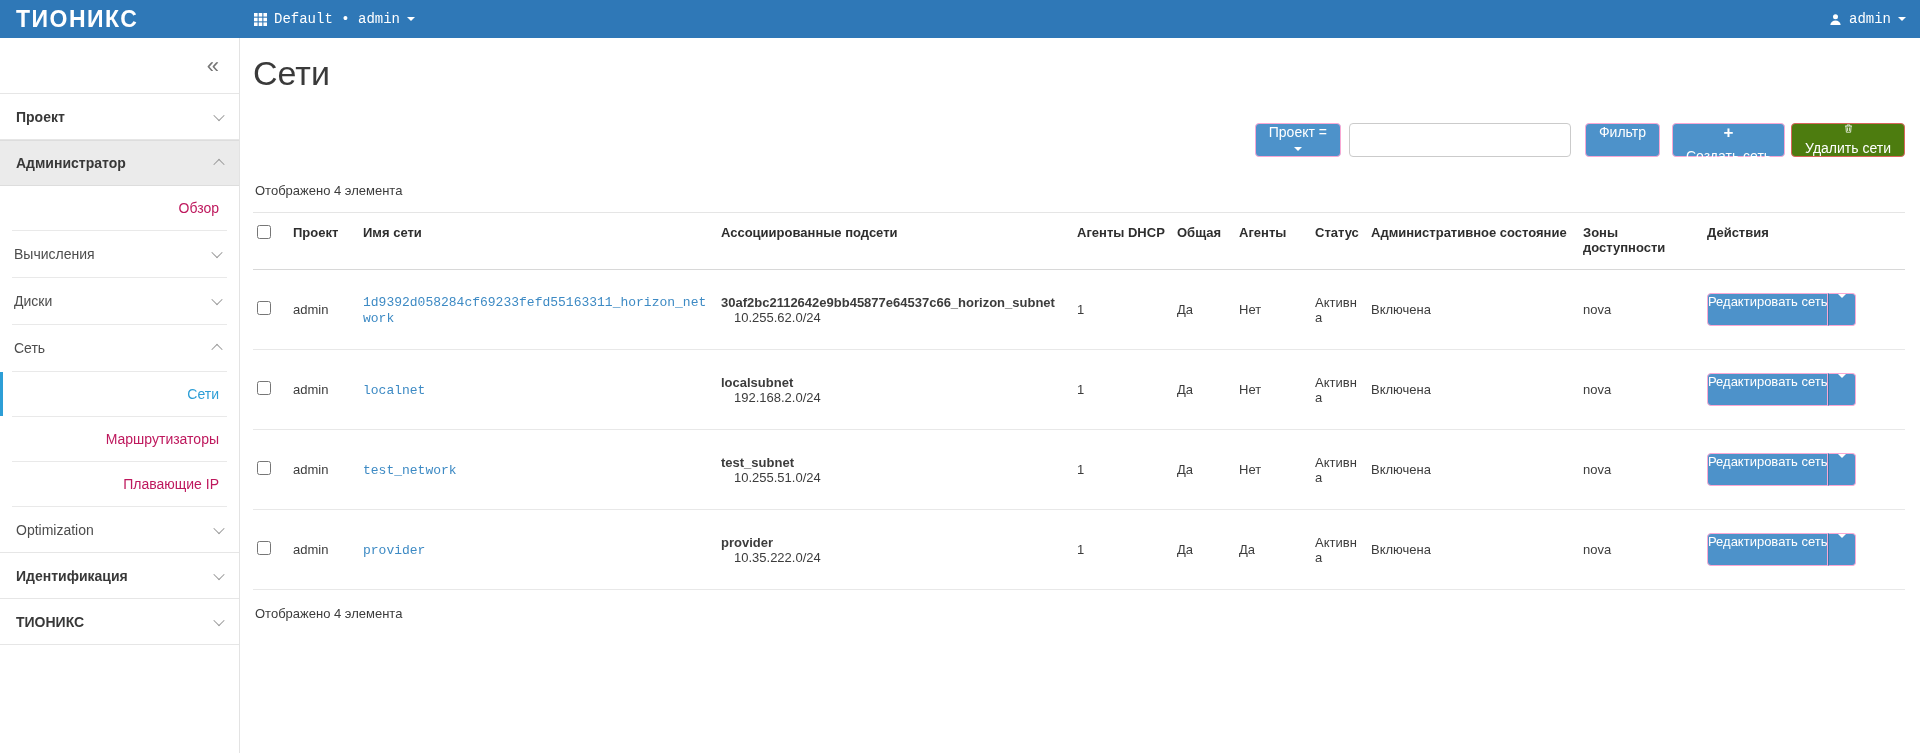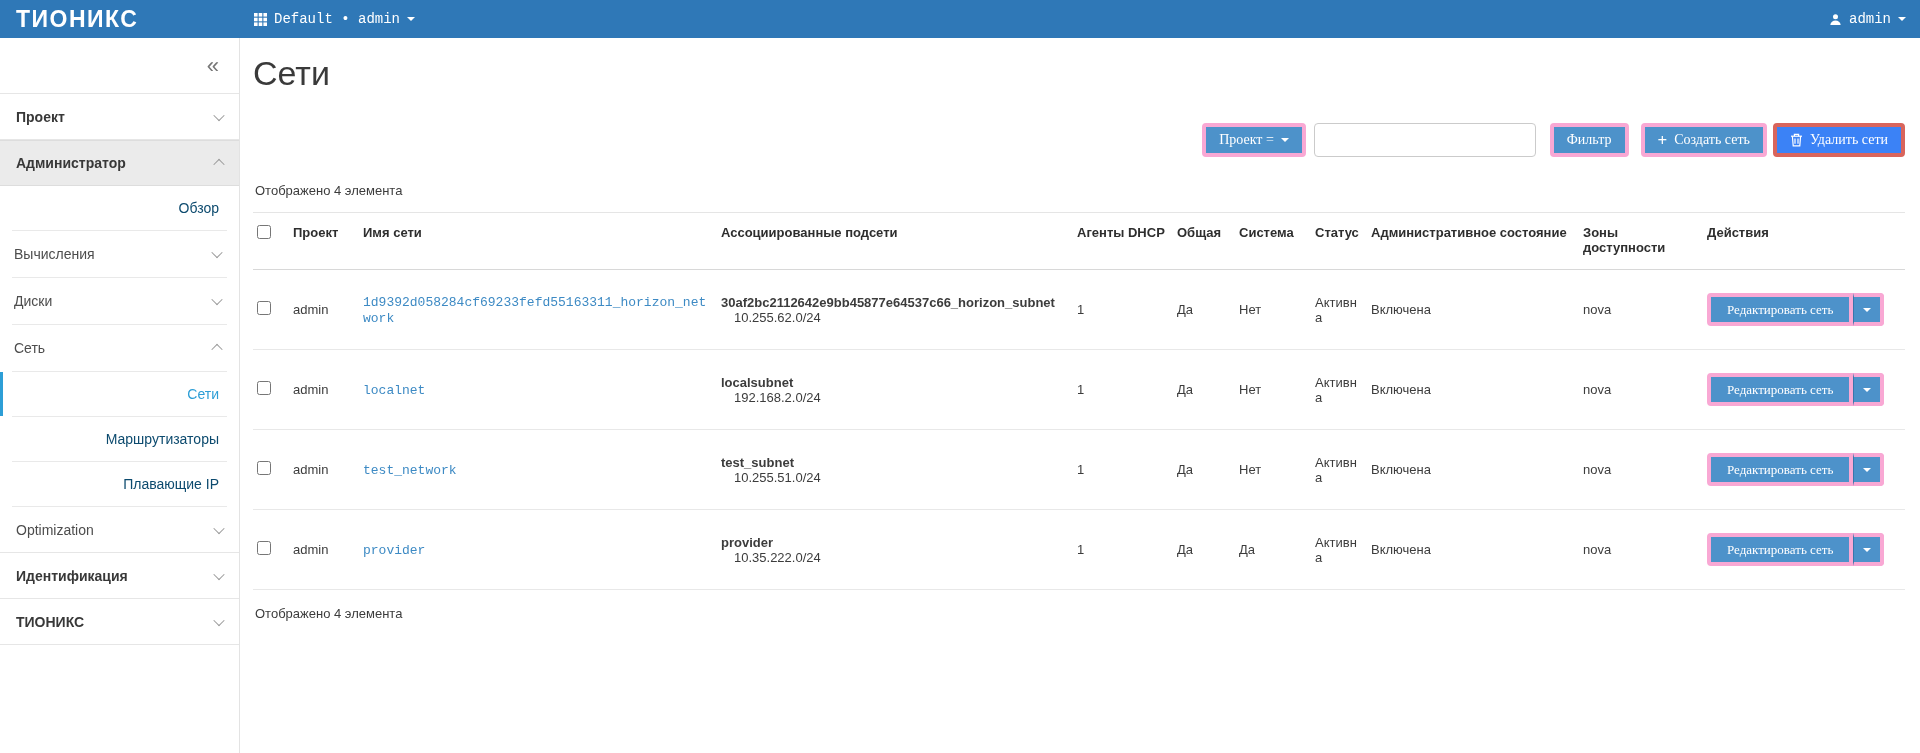--- a/index.html
+++ b/index.html
@@ -24,43 +24,43 @@
                    padding-right:20px; font-size:22px; color:#777; border-bottom:1px solid #e6e6e6; cursor:pointer; }
   .s-head { height:46px; display:flex; align-items:center; justify-content:space-between;
             padding:0 16px; font-size:14px; font-weight:bold; color:#383838;
             border-bottom:1px solid #e6e6e6; cursor:pointer; }
   .s-head.plainhead { font-weight:normal; color:#4d4d4d; }
   .s-head.graybg { background:#ebebeb; border-top:1px solid #ddd; border-bottom:1px solid #ddd; }
   .in { margin:0 12px; border-bottom:1px solid #e9e9e9; }
   .s-sub { height:46px; display:flex; align-items:center; justify-content:space-between;
            padding:0 6px 0 2px; font-size:14px; color:#4d4d4d; cursor:pointer; }
   .s-link { height:44px; display:flex; align-items:center; justify-content:flex-end;
-            padding-right:8px; font-size:14px; color:#0c4a6e; cursor:pointer; position:relative; }
+            padding-right:8px; font-size:14px; color:#be185d; cursor:pointer; position:relative; }
   .s-link.current { color:#2d9ed6; }
   .s-link.current::before { content:""; position:absolute; left:-12px; top:0; bottom:0;
                             width:3px; background:#2d9ed6; }
   .chev { display:inline-block; width:8px; height:8px;
           border-right:1px solid #9a9a9a; border-bottom:1px solid #9a9a9a; }
   .chev.down { transform:rotate(45deg) translate(-1px,-1px); }
   .chev.up   { transform:rotate(225deg) translate(-1px,-1px); }
 
   
   .main { flex:1; padding:0 15px 0 13px; overflow:hidden; }
   .breadcrumb { margin-top:24px; font-size:14px; color:#5f7f9e; }
   .breadcrumb .crumb { cursor:pointer; }
   .breadcrumb .crumb.last { color:#8c8c8c; cursor:default; }
   .breadcrumb .sep { color:#9fb0c0; margin:0 8px; }
   .page-title { margin:16px 0 0 0; font-size:34px; font-weight:normal; color:#3a3a3a; }
 
   .toolbar { margin-top:30px; display:flex; justify-content:flex-end; align-items:center; }
   .btn { height:34px; display:inline-flex; align-items:center; gap:7px; padding:0 13px;
-         font-size:14px; color:#fff; background:#4d92ca; border:4px solid #f9a8d4;
+         font-size:14px; color:#fff; background:#4d92ca; border:1px solid #f9a8d4;
          border-radius:4px; cursor:pointer; white-space:nowrap;
-         font-family:Liberation Serif, serif; }
-  .btn-danger { background:#3b82f6; border-color:#d9655c; }
+         font-family:Liberation Sans, sans-serif;flex-direction:column; }
+  .btn-danger { background:#4d7c0f; border-color:#d9655c; }
   .plus-glyph { font-size:17px; font-weight:bold; line-height:1; }
   .search-input { width:222px; height:34px; border:1px solid #cbcbcb; border-radius:4px;
                   padding:0 10px; font-size:14px; outline:none; margin:0 14px 0 8px;
                   font-family:"Liberation Sans","DejaVu Sans",sans-serif; }
   .gap12 { margin-left:12px; } .gap6 { margin-left:6px; }
 
   .count-row { font-size:13px; color:#3c3c3c; margin:26px 0 14px 2px; }
   .count-row.bottom { margin:16px 0 0 2px; }
 
   
@@ -69,21 +69,21 @@
        padding:12px 10px 14px 0; border-bottom:1px solid #d8d8d8; cursor:pointer; }
   td { font-size:13px; vertical-align:middle; padding:23px 10px 23px 0;
        border-bottom:1px solid #e8e8e8; overflow-wrap:break-word; }
   .col-check { width:40px; text-align:left; padding-left:4px; }
   input[type=checkbox] { width:14px; height:14px; cursor:pointer; }
   a.net-link { color:#3d8ac4; text-decoration:none; word-break:break-all; cursor:pointer;font-family:Liberation Mono, monospace; }
   .subnet-name { font-weight:bold; word-break:break-all; }
   .subnet-cidr { padding-left:13px; }
   .col-status { overflow-wrap:anywhere; word-break:break-word; }
   .btn-group { display:inline-flex; }
-  .btn-row { height:33px; font-size:13px; border-radius:4px 0 0 4px; padding:0 16px; }
+  .btn-row { height:33px; font-size:13px; border-radius:4px 0 0 4px; padding:0 0; }
   .btn-caretpart { height:33px; border-radius:0 4px 4px 0; padding:0 9px; border-left:1px solid #3a76ab; }
 </style>
 </head>
 <body>
 
 <div class="topbar">
   <div class="brand">ТИОНИКС</div>
 
   <div class="tb-item">
     <svg width="13" height="13" viewBox="0 0 13 13" fill="#fff">
@@ -236,21 +236,21 @@
           <col>
       </colgroup>
       <thead>
         <tr>
           <th class="col-check"><input type="checkbox" style=""></th>
           <th>Проект</th>
           <th>Имя сети</th>
           <th>Ассоциированные подсети</th>
           <th>Агенты DHCP</th>
           <th>Общая</th>
-          <th>Система</th>
+          <th>Агенты</th>
           <th>Статус</th>
           <th>Административное состояние</th>
           <th>Зоны доступности</th>
           <th>Действия</th>
         </tr>
       </thead>
       <tbody>
 
         <tr>
           <td class="col-check"><input type="checkbox" style=""></td>

